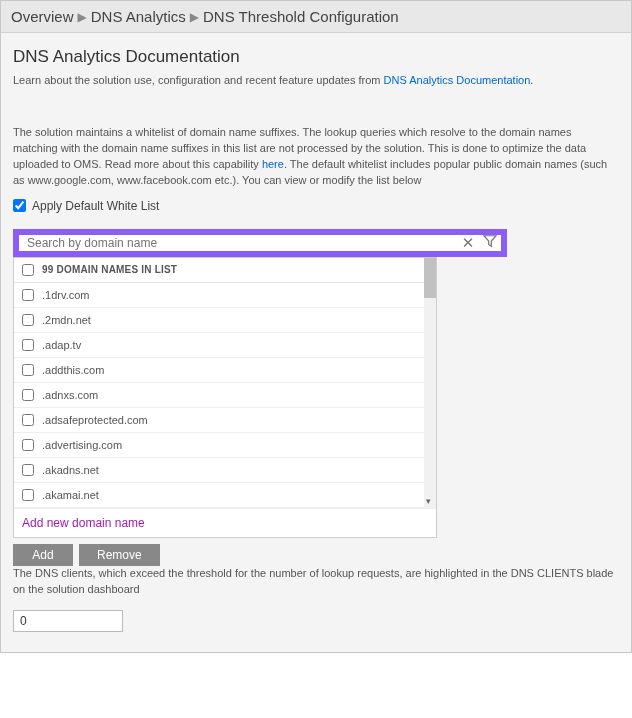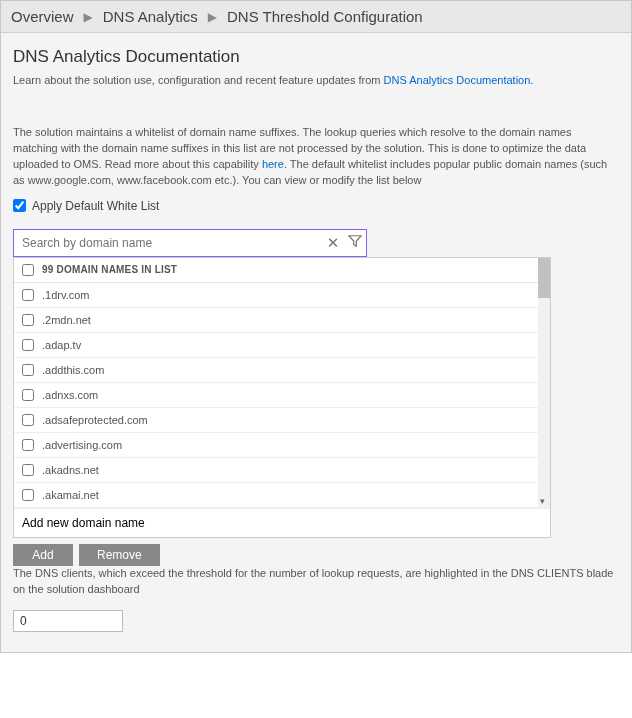--- a/index.html
+++ b/index.html
@@ -14,21 +14,21 @@
       border: 1px solid #c8c8c8;
     }
     .breadcrumb {
       background: #e8e8e8;
       border-bottom: 1px solid #d0d0d0;
       padding: 7px 10px;
       font-size: 15px;
       color: #444;
       display: flex;
       align-items: center;
-      gap: 10px;
+      gap: 4px;
     }
     .breadcrumb span.sep {
       color: #888;
       font-size: 12px;
     }
     .content {
       padding: 14px 12px 20px 12px;
       background: #f4f4f4;
     }
     h2.section-title {
@@ -61,45 +61,45 @@
       align-items: center;
       gap: 6px;
       margin-bottom: 16px;
       font-size: 12px;
       color: #444;
     }
     .checkbox-row input { width: 13px; height: 13px; }
     .search-row {
       display: flex;
       align-items: center;
-      border: 1px solid #8b5cf6;
+      border: 6px solid #8b5cf6;
       background: #fff;
       height: 28px;
-      width: 354px;
+      width: 494px;
       position: relative;
     }
     .search-row input {
       flex: 1;
       border: none;
       outline: none;
       padding: 4px 8px;
       font-size: 12px;
       color: #555;
       background: transparent;
     }
     .search-row .clear-x, .search-row .filter-ic {
       width: 22px;
       text-align: center;
       color: #777;
       font-size: 15px;
       cursor: pointer;
     }
     .filter-ic svg { width:14px; height:14px; stroke:#777; stroke-width:1.4; fill:none; }
     .domain-box {
-      width: 538px;
+      width: 424px;
       border: 1px solid #ccc;
       border-top: 1px solid #ccc;
       background: #fff;
     }
     .list-area {
       display:flex;
     }
     .list-col { flex:1; }
     .scroll-col { width:12px; background:#f1f1f1; position:relative; }
     .scroll-thumb { position:absolute; top:0; left:0; right:0; height:40px; background:#c1c1c1; }
@@ -116,21 +116,21 @@
     .domain-row {
       display:flex; align-items:center; gap:8px;
       padding: 6px 8px;
       border-bottom: 1px solid #eee;
       color:#555;
       font-size:11px;
     }
     .domain-row input, .list-header input { width:12px; height:12px; }
     .add-row {
       padding: 7px 8px;
-      color: #000000;
+      color: #a21caf;
       font-size: 12px;
       border-top: 1px solid #eee;
       background:#fff;
     }
     .btn-row { display:flex; gap:6px; margin-top:6px;}
     .btn {
       background:#888;
       color:#fff;
       border:none;
       padding: 4px 18px;

